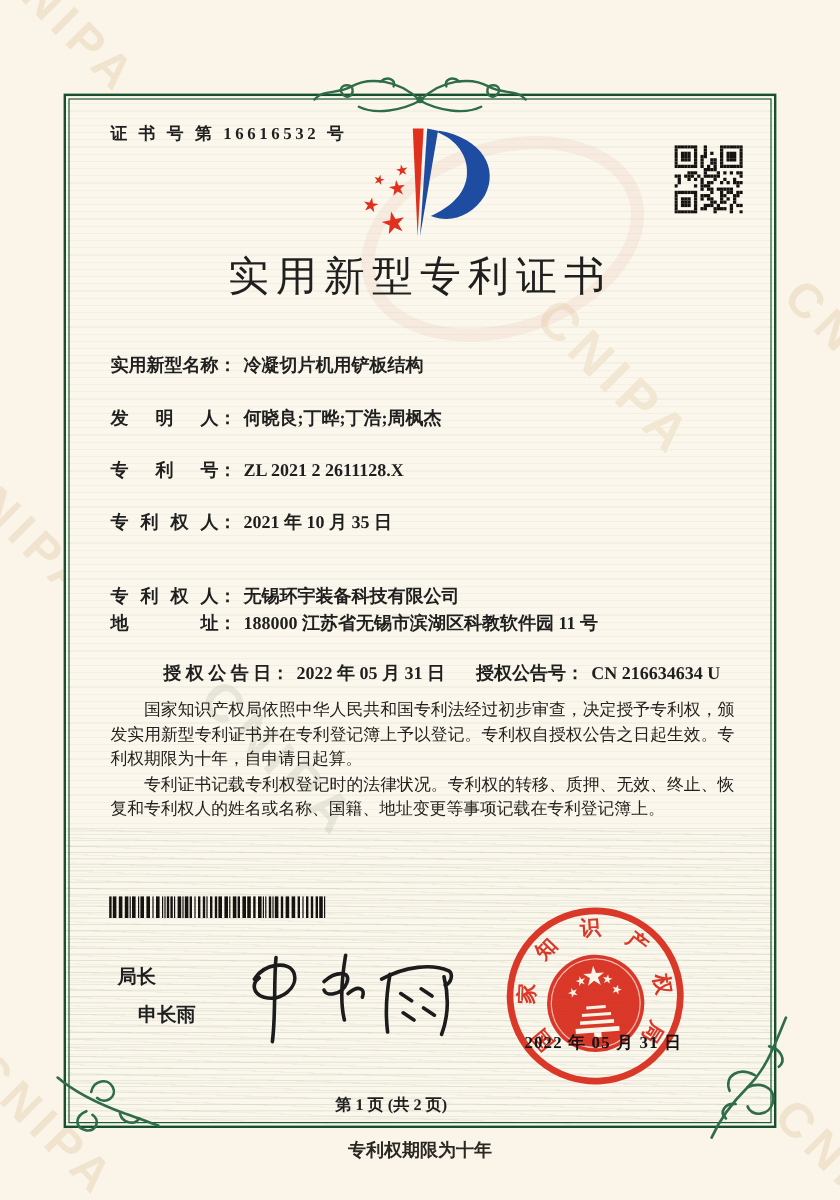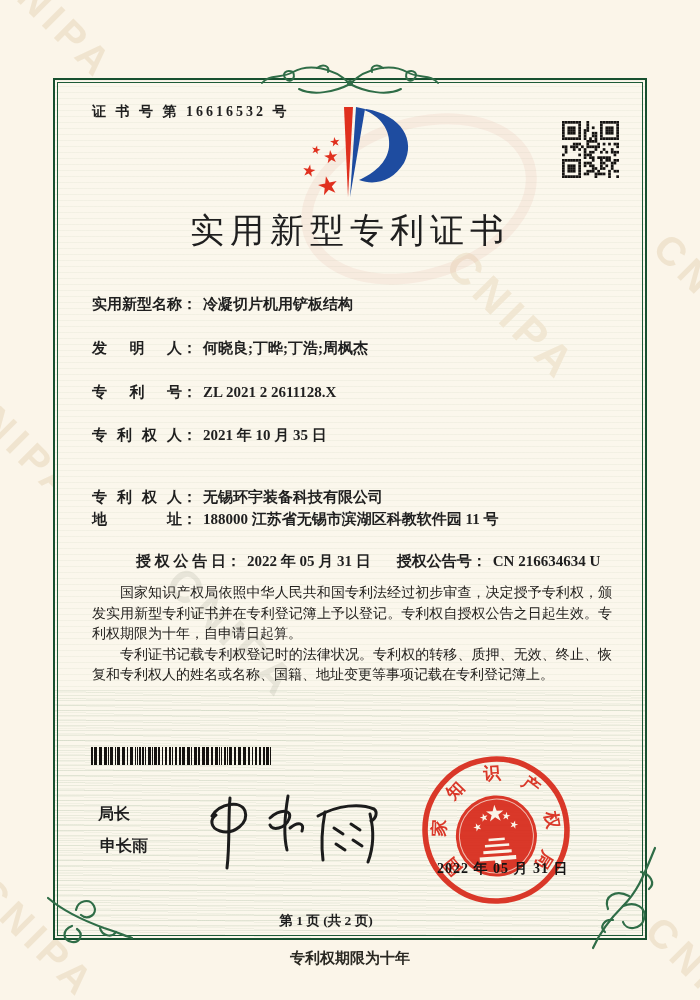--- a/index.html
+++ b/index.html
@@ -26,21 +26,21 @@
   
   .certno{left:92px;top:103px;font-size:14px;font-weight:600;letter-spacing:3px;}
   .title{left:0;right:0;top:208px;text-align:center;font-size:34px;font-weight:400;letter-spacing:6px;}
   .row{left:92px;width:520px;font-size:15px;font-weight:600;white-space:nowrap;}
   .row .lbl{display:inline-block;width:90px;text-align:justify;text-align-last:justify;}
   .row .colon{display:inline-block;margin-right:6px;}
   .paras{left:92px;top:583px;width:520px;font-size:14px;line-height:20.5px;font-weight:500;
          color:#23211e;text-align:justify;}
   .paras p{margin:0;text-indent:2em;}
   .sign-title{left:98px;top:804px;font-size:16px;font-weight:600;}
-  .sign-name{left:100px;top:836px;font-size:16px;font-weight:600;}
+  .sign-name{left:115px;top:836px;font-size:16px;font-weight:600;}
   .seal-date{left:437px;top:860px;font-size:14px;font-weight:600;letter-spacing:1px;z-index:7;color:#131313;}
   .pageinfo{left:53px;width:546px;top:912px;text-align:center;font-size:13.5px;font-weight:600;}
   .note{left:0;right:0;top:949px;text-align:center;font-size:15px;font-weight:600;color:#2a2822;}
   
   .barcode{left:91px;top:747px;width:190px;height:18px;display:flex;align-items:stretch;z-index:4;}
   .barcode span{background:#15120f;height:100%;}
   
   .qr{left:562px;top:121px;width:57px;height:57px;z-index:3;}
   .logo{left:282px;top:101px;width:150px;height:103px;z-index:3;}
   .seal{left:421px;top:755px;width:150px;height:150px;z-index:6;transform:rotate(-4deg);}

